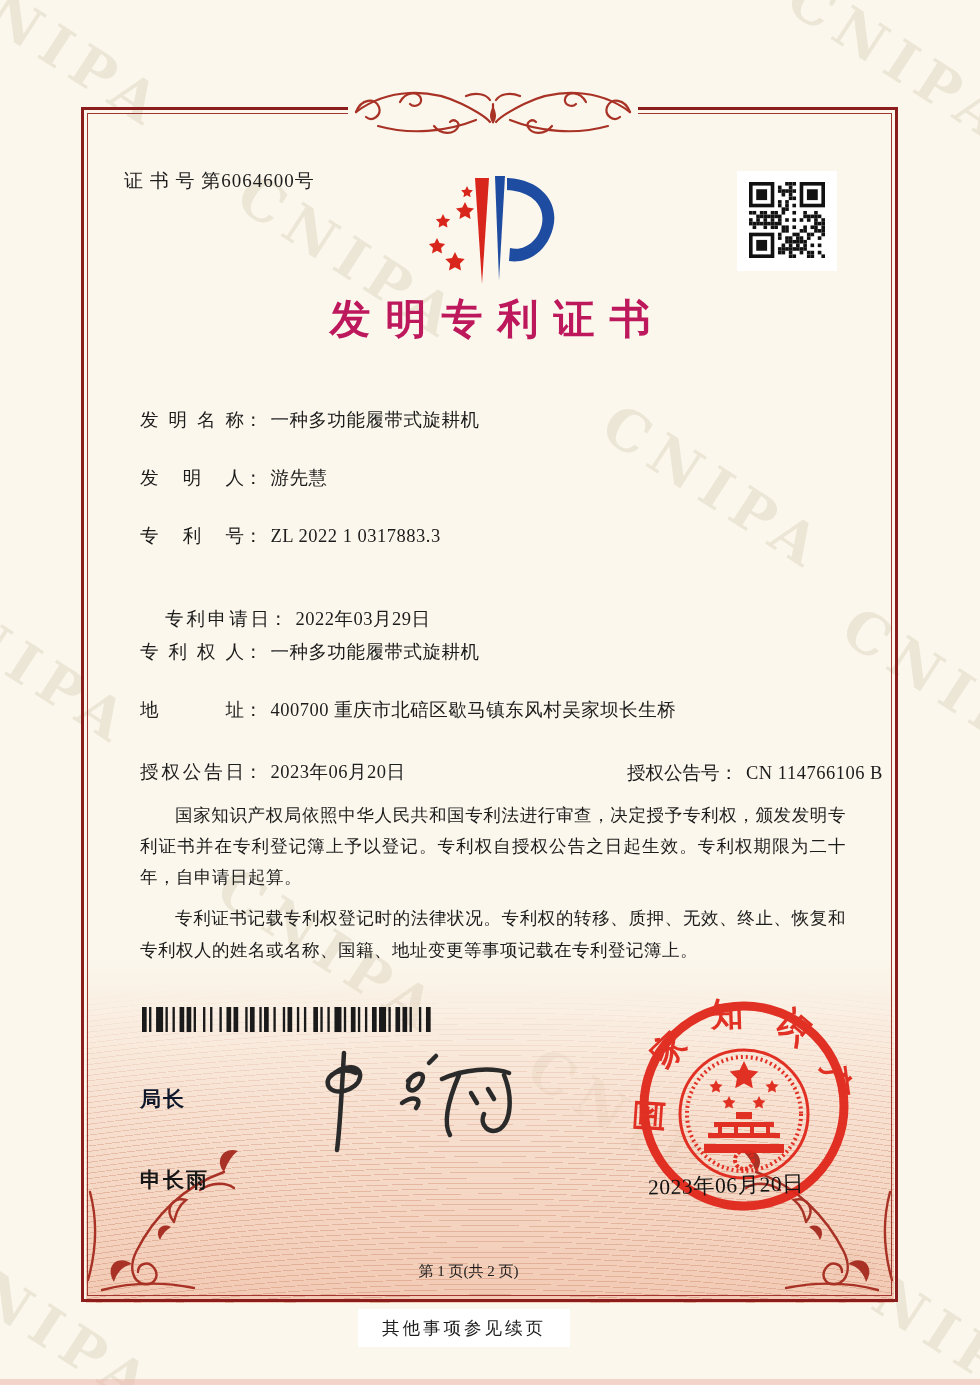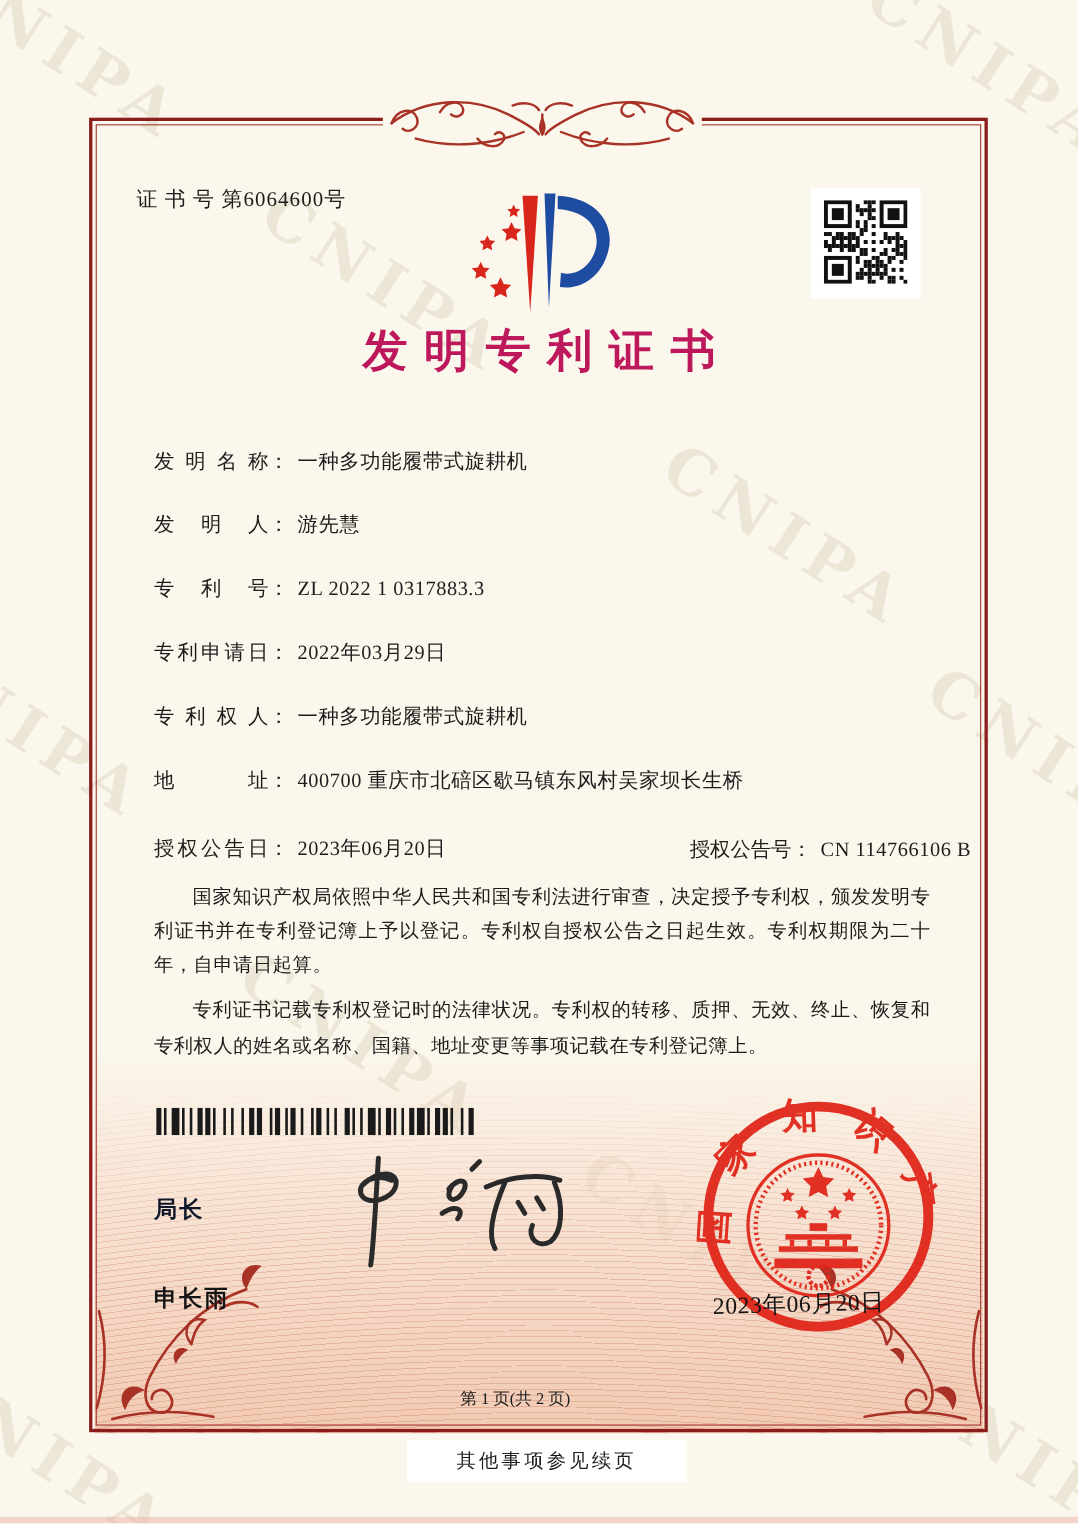--- a/index.html
+++ b/index.html
@@ -75,21 +75,21 @@
   .signature{position:absolute; z-index:5; left:292px; top:1045px; width:230px; height:110px;}
   .seal{position:absolute; z-index:6; left:633px; top:995px; width:222px; height:226px; opacity:0.95;}
   .seal-date{
     position:absolute; z-index:7; left:648px; top:1170px; width:195px;
     font-size:21.5px; color:#131313; letter-spacing:0.5px; white-space:nowrap;
     transform:rotate(-1.5deg);
   }
   
   .page-info{position:absolute; z-index:5; left:63px; top:1262px; width:811px; text-align:center; font-size:15px;}
   .cont-strip{
-    position:absolute; z-index:5; left:370px; top:1309px; width:254px; height:38px;
+    position:absolute; z-index:5; left:358px; top:1309px; width:212px; height:38px;
     background:#FFFFFF; text-align:center; line-height:38px;
     font-size:17.5px; letter-spacing:3px;
   }
 </style>
 </head>
 <body>
 
 <div class="page">
 
   <div class="wm" style="left:55px;  top:45px;">CNIPA</div>
@@ -325,21 +325,21 @@
 
   <div class="frow" style="top:405px;">
     <span class="flabel">发明名称</span><span class="fcolon">：</span><span class="fvalue">一种多功能履带式旋耕机</span>
   </div>
   <div class="frow" style="top:463px;">
     <span class="flabel">发明人</span><span class="fcolon">：</span><span class="fvalue">游先慧</span>
   </div>
   <div class="frow" style="top:521px;">
     <span class="flabel">专利号</span><span class="fcolon">：</span><span class="fvalue">ZL 2022 1 0317883.3</span>
   </div>
-  <div class="frow" style="top:579px;">
+  <div class="frow" style="top:604px;margin-left:25px;">
     <span class="flabel">专利申请日</span><span class="fcolon">：</span><span class="fvalue">2022年03月29日</span>
   </div>
   <div class="frow" style="top:637px;">
     <span class="flabel">专利权人</span><span class="fcolon">：</span><span class="fvalue">一种多功能履带式旋耕机</span>
   </div>
   <div class="frow" style="top:695px;">
     <span class="flabel">地址</span><span class="fcolon">：</span><span class="fvalue">400700 重庆市北碚区歇马镇东风村吴家坝长生桥</span>
   </div>
   <div class="frow" style="top:757px;">
     <span class="flabel">授权公告日</span><span class="fcolon">：</span><span class="fvalue">2023年06月20日</span>

